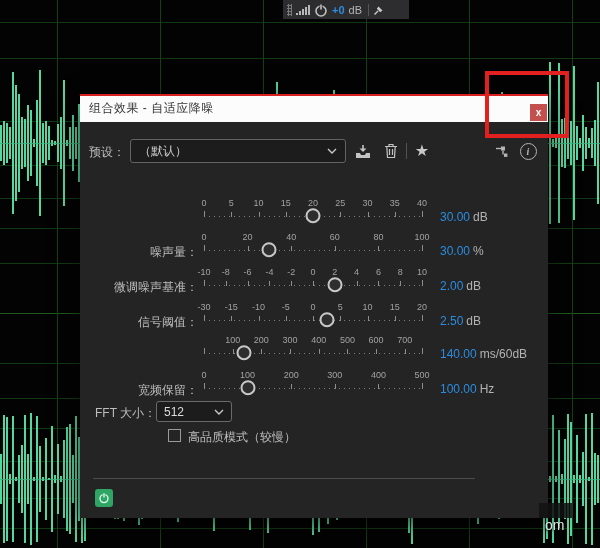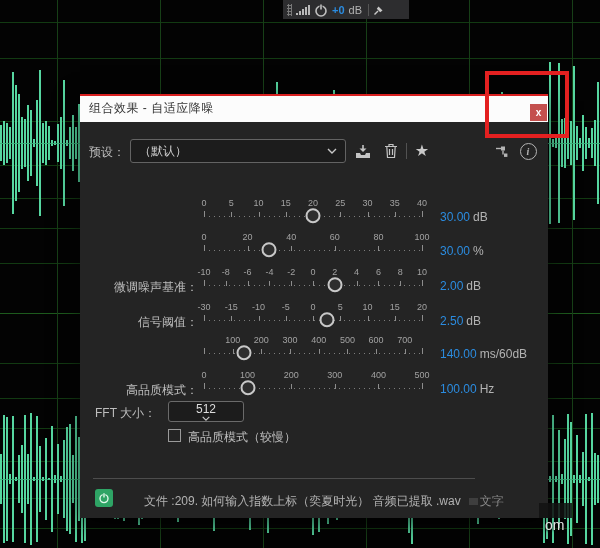--- a/index.html
+++ b/index.html
@@ -71,23 +71,23 @@
   .major-tick{position:absolute;top:14px;width:1px;height:5px;background:#8d8d8d;}
   .end-tick{position:absolute;top:13px;width:1px;height:6px;background:#8d8d8d;}
   .s-thumb{position:absolute;top:18px;width:11px;height:11px;border:2px solid #c8c8c8;
     border-radius:50%;background:#2e2e2e;transform:translate(-50%,-52%);}
   .s-value{position:absolute;left:360px;top:12px;font-size:12px;white-space:nowrap;}
   .s-value .num{color:#2b8ce0;}
   .s-value .unit{color:#b3b3b3;margin-left:3px;}
   
   #fft-row{position:absolute;left:0;top:306px;width:468px;height:24px;}
   #fft-row .f-label{position:absolute;left:15px;top:4px;font-size:12px;color:#bdbdbd;}
-  #fft-select{position:absolute;left:88px;top:0;width:76px;height:21px;background:#1c1c1c;
+  #fft-select{position:absolute;left:76px;top:0;width:76px;height:21px;background:#1c1c1c;
     border:1px solid #6a6a6a;border-radius:3px;box-sizing:border-box;display:flex;
-    align-items:center;justify-content:space-between;padding:0 7px;flex-direction:column;}
+    align-items:center;justify-content:space-between;padding:0 7px;}
   #fft-select .val{font-size:12px;color:#dcdcdc;}
   
   #quality-row{position:absolute;left:0;top:332px;width:468px;height:20px;}
   #quality-checkbox{position:absolute;left:88px;top:2px;width:13px;height:13px;
     border:1px solid #9a9a9a;background:#242424;box-sizing:border-box;}
   #quality-row .c-label{position:absolute;left:108px;top:2px;font-size:12px;color:#bdbdbd;}
   
   #footer-divider{position:absolute;left:13px;top:383px;width:382px;height:1px;background:#4d4d4d;}
   #power-btn{position:absolute;left:15px;top:394px;width:18px;height:18px;border-radius:3px;
     background:#2ea465;display:flex;align-items:center;justify-content:center;}
@@ -621,20 +621,21 @@
           <span class="tick-label" style="left: 100%;">40</span>
           <div class="major-tick" style="left: 100%;"></div>
           <div class="s-base"></div>
           <div class="end-tick" style="left: 0%;"></div>
           <div class="end-tick" style="left: 100%;"></div>
           <div class="s-thumb" style="left: 50%;"></div>
         </div>
         <div class="s-value"><span class="num">30.00</span><span class="unit">dB</span></div>
       </div>
       <div class="slider-row" style="top: 137px;">
+        <div class="s-label">噪声量：</div>
         <div class="s-zone">
           <span class="tick-label" style="left: 0%;">0</span>
           <div class="major-tick" style="left: 0%;"></div>
           <span class="tick-label" style="left: 20%;">20</span>
           <div class="major-tick" style="left: 20%;"></div>
           <span class="tick-label" style="left: 40%;">40</span>
           <div class="major-tick" style="left: 40%;"></div>
           <span class="tick-label" style="left: 60%;">60</span>
           <div class="major-tick" style="left: 60%;"></div>
           <span class="tick-label" style="left: 80%;">80</span>
@@ -725,21 +726,21 @@
           <span class="tick-label" style="left: 92.1053%;">700</span>
           <div class="major-tick" style="left: 92.1053%;"></div>
           <div class="s-base"></div>
           <div class="end-tick" style="left: 0%;"></div>
           <div class="end-tick" style="left: 100%;"></div>
           <div class="s-thumb" style="left: 18.4211%;"></div>
         </div>
         <div class="s-value"><span class="num">140.00</span><span class="unit">ms/60dB</span></div>
       </div>
       <div class="slider-row" style="top: 275px;">
-        <div class="s-label">高品质模式：</div>
+        <div class="s-label">宽频保留：</div>
         <div class="s-zone">
           <span class="tick-label" style="left: 0%;">0</span>
           <div class="major-tick" style="left: 0%;"></div>
           <span class="tick-label" style="left: 20%;">100</span>
           <div class="major-tick" style="left: 20%;"></div>
           <span class="tick-label" style="left: 40%;">200</span>
           <div class="major-tick" style="left: 40%;"></div>
           <span class="tick-label" style="left: 60%;">300</span>
           <div class="major-tick" style="left: 60%;"></div>
           <span class="tick-label" style="left: 80%;">400</span>
@@ -772,21 +773,18 @@
 
   <div id="footer-divider"></div>
 
   <div id="power-btn">
     <svg width="12" height="12" viewBox="0 0 12 12">
       <circle cx="6" cy="6.6" r="4" fill="none" stroke="#dff7e9" stroke-width="1.4"></circle>
       <line x1="6" y1="0.8" x2="6" y2="5.8" stroke="#2ea465" stroke-width="2.6"></line>
       <line x1="6" y1="1.2" x2="6" y2="5.4" stroke="#dff7e9" stroke-width="1.4"></line>
     </svg>
   </div>
-  <div id="footer-text">
-    <span>文件 :209. 如何输入指数上标（奕夏时光） 音频已提取 .wav</span><span id="footer-wm"><span id="footer-wm-icon"></span><span>文字</span></span>
-  </div>
 </div>
 
 <div id="red-topline"></div>
 <div id="red-annotation"></div>
 <div id="wm-shadow"></div>
 <div id="wm-bottom">om</div>
 
 </body></html>

